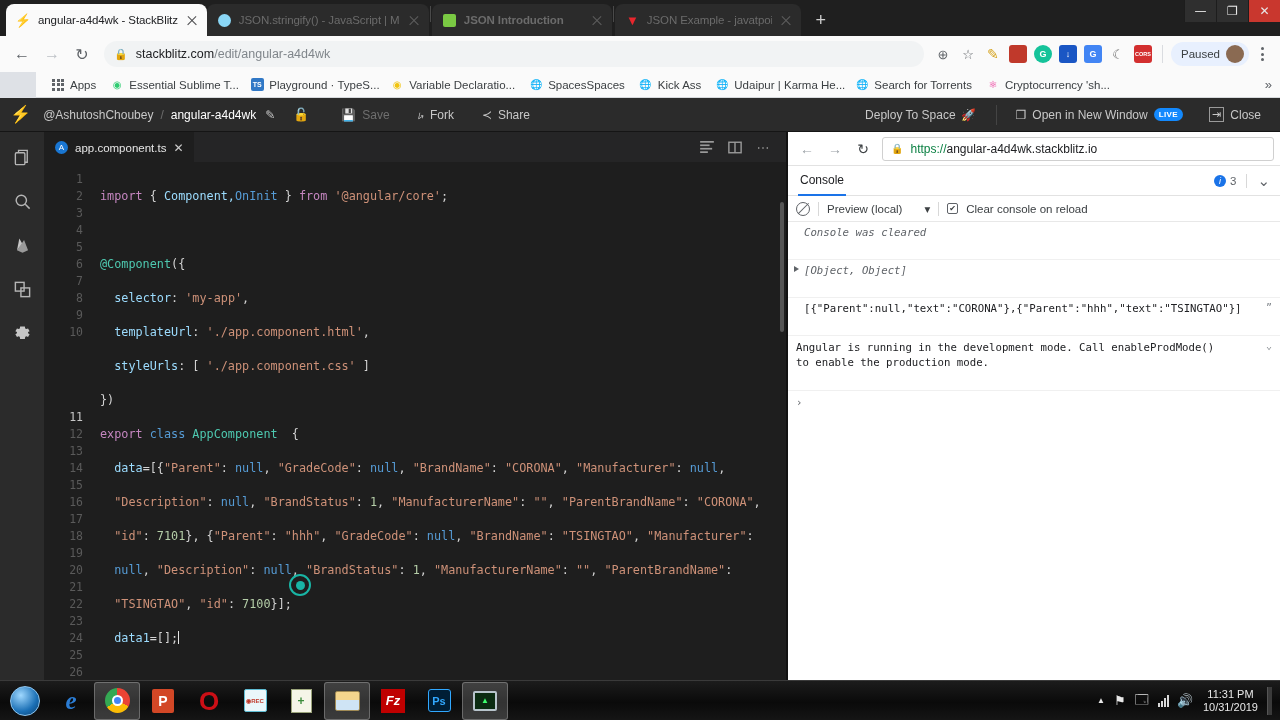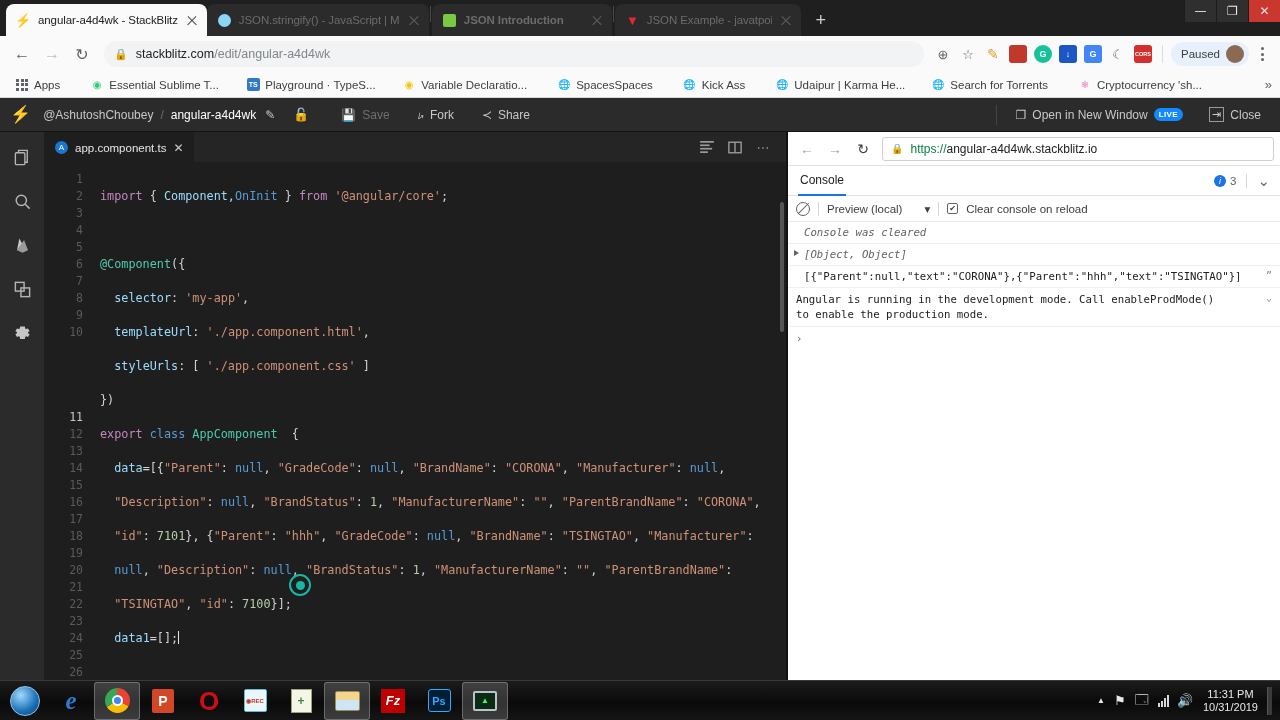--- a/index.html
+++ b/index.html
@@ -78,22 +78,23 @@
     background:#e8f0fe; border-radius:12px; height:24px; display:flex; align-items:center;
     gap:6px; padding:0 5px 0 10px; font-size:11.5px; color:#3c4043;
   }
   .avatar-sm { width:18px; height:18px; border-radius:50%; background:#8a6a52; overflow:hidden; }
   .kebab { width:20px; display:flex; flex-direction:column; align-items:center; gap:2.5px; }
   .kebab i { width:3px; height:3px; background:#5f6368; border-radius:50%; display:block; }
 
   
   .bookmarks {
     height:26px; background:#fafafa; display:flex; align-items:center;
-    padding:0 8px; gap:16px; font-size:11.5px; color:#3c4043; border-bottom:1px solid #d6d9dc;
+    padding:0 8px; gap:0px; font-size:11.5px; color:#3c4043; border-bottom:1px solid #d6d9dc;
     position:relative;
+    margin-left:36px;
   }
   .bm { display:flex; align-items:center; gap:5px; padding:3px 7px; border-radius:4px;
         white-space:nowrap; max-width:140px; overflow:hidden; }
   .bm .bmi { width:14px; height:14px; flex:0 0 14px; display:flex; align-items:center; justify-content:center; font-size:10px; }
   .bm-overflow { position:absolute; right:8px; color:#5f6368; font-size:13px; }
   .apps-grid { display:grid; grid-template-columns:repeat(3,3px); grid-gap:1.5px; }
   .apps-grid i { width:3px; height:3px; background:#5f6368; display:block; }
 
   
   #sb { height:582px; background:#1e1e1e; display:flex; flex-direction:column; }
@@ -191,21 +192,21 @@
   .ban-ic { width:14px; height:14px; border:1.4px solid #5f6368; border-radius:50%;
             position:relative; }
   .ban-ic:after { content:""; position:absolute; left:-1px; top:5px; width:15px; height:1.4px;
                   background:#5f6368; transform:rotate(-45deg); }
   .sep-v { width:1px; height:14px; background:#d8d8d8; }
   .sel-box { display:flex; align-items:center; gap:22px; }
   .chk { width:11px; height:11px; border:1px solid #5f6368; border-radius:2px;
          display:flex; align-items:center; justify-content:center; font-size:8px; color:#3c4043; }
   .console-area { flex:1; overflow:hidden; font-family:"DejaVu Sans Mono", monospace;
                   font-size:10.7px; color:#202124; }
-  .cline { padding:4px 8px 4px 16px; border-bottom:1px solid #f0f0f0; display:flex; position:relative; }
+  .cline { padding:4px 8px 20px 16px; border-bottom:1px solid #f0f0f0; display:flex; position:relative; }
   .cline.italic { color:#5f6368; font-style:italic; }
   .arrow-t { position:absolute; left:6px; top:6px; width:0; height:0;
              border-left:5px solid #5f6368; border-top:3.5px solid transparent;
              border-bottom:3.5px solid transparent; }
   .cline .src { margin-left:auto; color:#80868b; font-size:10px; white-space:nowrap; padding-left:8px; }
   .prompt-row { padding:5px 8px 5px 8px; color:#5f6368; }
 
   
   #taskbar {
     position:absolute; left:0; top:680px; width:1280px; height:40px;
@@ -372,20 +373,24 @@
       </span>
       <span class="sb-iconbtn" style="margin-left:10px;">
         <span style="font-size:12px;">⭟</span>
         <span>Fork</span>
       </span>
       <span class="sb-iconbtn" style="margin-left:10px;">
         <span style="font-size:12px;">≺</span>
         <span>Share</span>
       </span>
       <span class="sb-spacer"></span>
+      <span class="sb-iconbtn">
+        <span>Deploy To Space</span>
+        <span style="font-size:12px;">🚀</span>
+      </span>
       <span class="sb-vdiv"></span>
       <span class="sb-iconbtn">
         <span style="font-size:12px;">❐</span>
         <span>Open in New Window</span>
         <span class="live-badge">LIVE</span>
       </span>
       <span class="sb-iconbtn" style="margin-left:8px;">
         <span style="font-size:11px;border:1px solid #9a9a9a;padding:0 2px;">⇥</span>
         <span>Close</span>
       </span>

